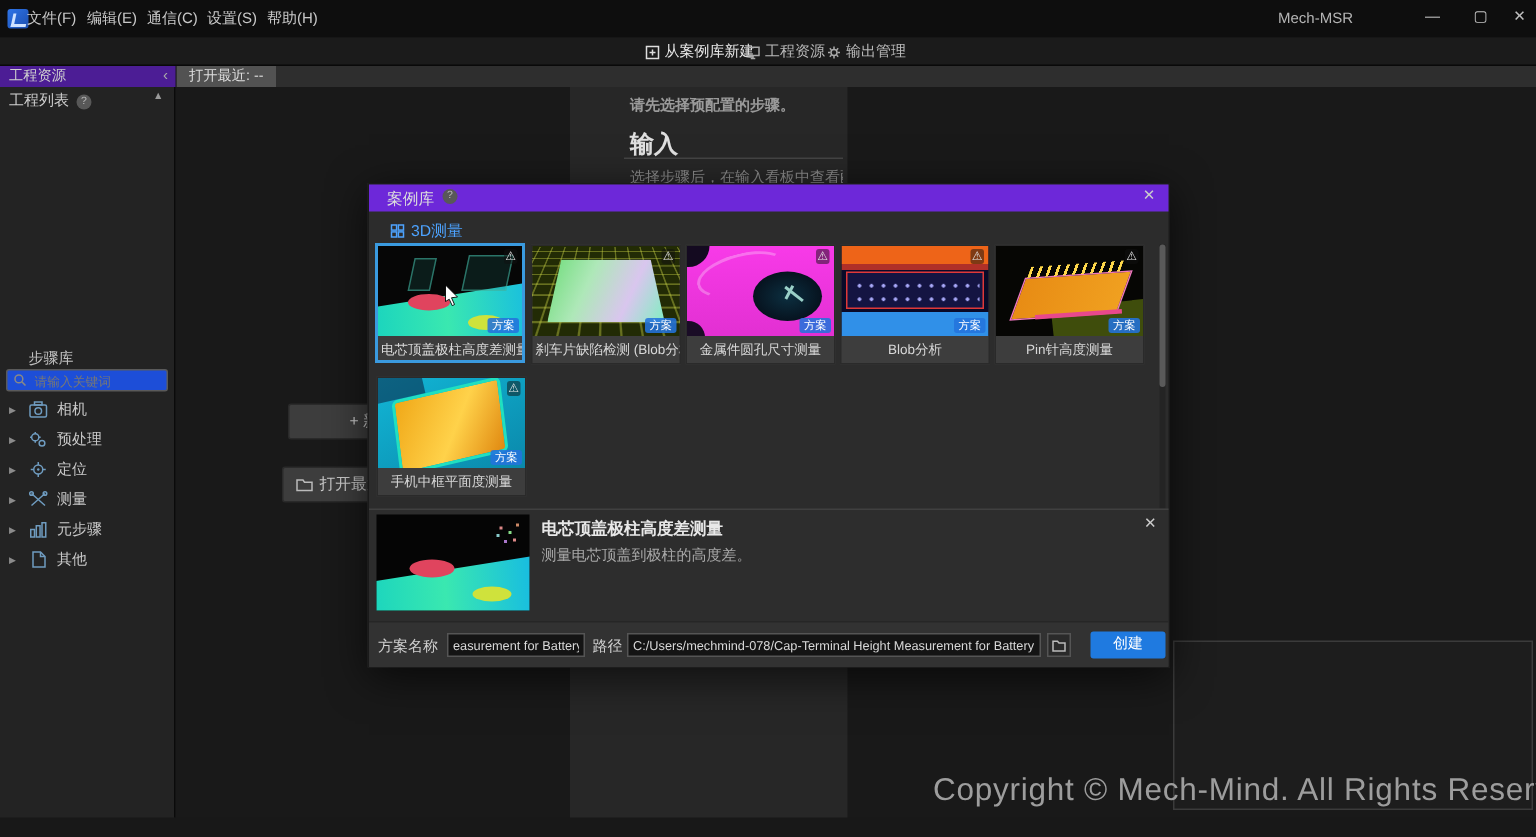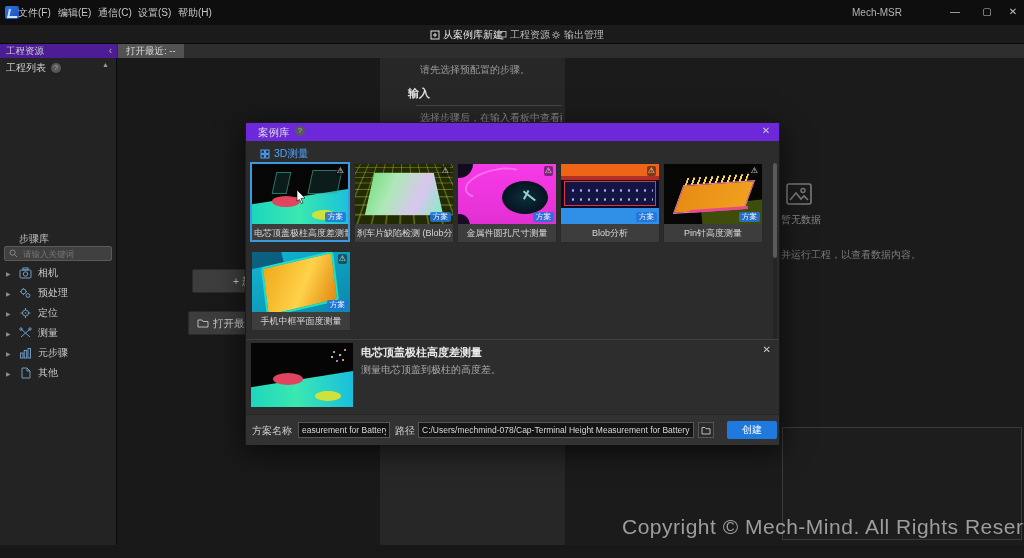--- a/index.html
+++ b/index.html
@@ -21,35 +21,35 @@
   .ttab svg{display:block;}
 
   
   .sidebar{left:0;top:44px;width:117px;height:501px;background:#232323;border-right:1px solid #0a0a0a;}
   .panelhead{left:0;top:0;width:117px;height:14px;background:#4c1d95;font-size:9.5px;line-height:14px;color:#cfcfcf;padding:0 6px;}
   .collapse-l{right:5px;top:0;font-size:10px;color:#aaa;line-height:14px;}
   .projrow{left:0;top:16px;width:117px;height:16px;font-size:10px;line-height:16px;color:#cfcfcf;padding:0 6px;}
   .qbadge{display:inline-block;width:10px;height:10px;border-radius:50%;background:#585858;color:#bdbdbd;font-size:7px;line-height:10px;text-align:center;margin-left:5px;vertical-align:1px;}
   .collapse-u{right:7px;top:17px;font-size:7px;color:#9a9a9a;}
   .steplib{left:19px;top:188px;font-size:10px;color:#c0c0c0;}
-  .searchbox{left:4px;top:202px;width:108px;height:15px;background:#404040;border:1px solid #5a5a5a;border-radius:2px;display:flex;align-items:center;gap:3px;padding:0 4px;}
+  .searchbox{left:4px;top:202px;width:108px;height:15px;background:#1d4ed8;border:1px solid #5a5a5a;border-radius:2px;display:flex;align-items:center;gap:3px;padding:0 4px;}
   .searchbox input{flex:1;min-width:0;background:transparent;border:none;outline:none;color:#bbb;font-size:8.5px;}
   .searchbox input::placeholder{color:#777;}
   .caterow{left:0;width:117px;height:18px;display:flex;align-items:center;gap:6px;padding-left:6px;}
   .caterow .arr{font-size:6px;color:#8b8b8b;width:7px;}
   .caterow .lbl{font-size:10px;color:#c9c9c9;}
   .caterow svg{display:block;}
 
   
   .mainbg{left:117px;top:44px;width:907px;height:501px;background:#191919;}
   .tabstrip{left:117px;top:44px;width:907px;height:14px;background:#2e2e2e;}
   .resulttab{left:118px;top:44px;height:14px;background:#525252;color:#ddd;font-size:9.5px;line-height:14px;padding:0 8px;}
   .configcol{left:380px;top:58px;width:185px;height:487px;background:#272727;}
-  .hint1{left:40px;top:5px;font-size:10px;color:#9a9a9a;white-space:nowrap;}
-  .inhdr{left:28px;top:28px;font-size:11px;color:#e0e0e0;font-weight:bold;}
+  .hint1{left:40px;top:5px;font-size:10px;color:#9a9a9a;white-space:nowrap;font-weight:bold;}
+  .inhdr{left:40px;top:28px;font-size:16px;color:#e0e0e0;font-weight:bold;}
   .indiv{left:36px;top:47px;width:146px;border-bottom:1px solid #454545;}
   .hint2{left:40px;top:53px;width:142px;font-size:10px;color:#8a8a8a;white-space:nowrap;overflow:hidden;}
   .viewercol{left:565px;top:58px;width:459px;height:487px;background:#1b1b1b;}
   .emptyicon{left:221px;top:124px;}
   .emptytxt{left:216px;top:155px;font-size:10px;color:#8a8a8a;}
   .runhint{left:216px;top:190px;font-size:10px;color:#7a7a7a;white-space:nowrap;}
   .databox{left:782px;top:427px;width:240px;height:113px;border:1px solid #3b3b3b;background:#1d1d1d;}
   .ghostbtn{height:24px;background:#3d3d3d;border:1px solid #2a2a2a;border-radius:2px;color:#c8c8c8;font-size:10.5px;line-height:22px;overflow:hidden;white-space:nowrap;}
   .copyright{left:622px;top:515px;font-size:21px;color:#9d9d9d;letter-spacing:0.5px;white-space:nowrap;}
 
@@ -169,29 +169,20 @@
   <div class="abs tabstrip"></div>
   <div class="abs resulttab">打开最近: --</div>
 
   <div class="abs configcol">
     <div class="abs hint1">请先选择预配置的步骤。</div>
     <div class="abs inhdr">输入</div>
     <div class="abs indiv"></div>
     <div class="abs hint2">选择步骤后，在输入看板中查看配置项内容。</div>
   </div>
 
-  <div class="abs viewercol">
-    <svg class="abs emptyicon" width="26" height="24" viewBox="0 0 26 24">
-      <rect x="1" y="2" width="24" height="20" rx="2" fill="none" stroke="#7a7a7a" stroke-width="1.6"></rect>
-      <circle cx="17" cy="8.5" r="2" fill="none" stroke="#7a7a7a" stroke-width="1.4"></circle>
-      <path d="M4 18l6-7 5 6 3-3 4 4" fill="none" stroke="#7a7a7a" stroke-width="1.6"></path>
-    </svg>
-    <div class="abs emptytxt">暂无数据</div>
-    <div class="abs runhint">并运行工程，以查看数据内容。</div>
-  </div>
   <div class="abs databox"></div>
 
   <div class="abs ghostbtn" style="left:192px;top:269px;width:160px;padding-left:40px">+ 新建</div>
   <div class="abs ghostbtn" style="left:188px;top:311px;width:170px;padding-left:24px">
     <svg style="position:absolute;left:8px;top:6px" width="12" height="10" viewBox="0 0 12 10">
         <path d="M1 2h4l1 1.5h5V9H1z" fill="none" stroke="#bbb"></path>
       </svg>
     <span>打开最近</span>
   </div>
 

